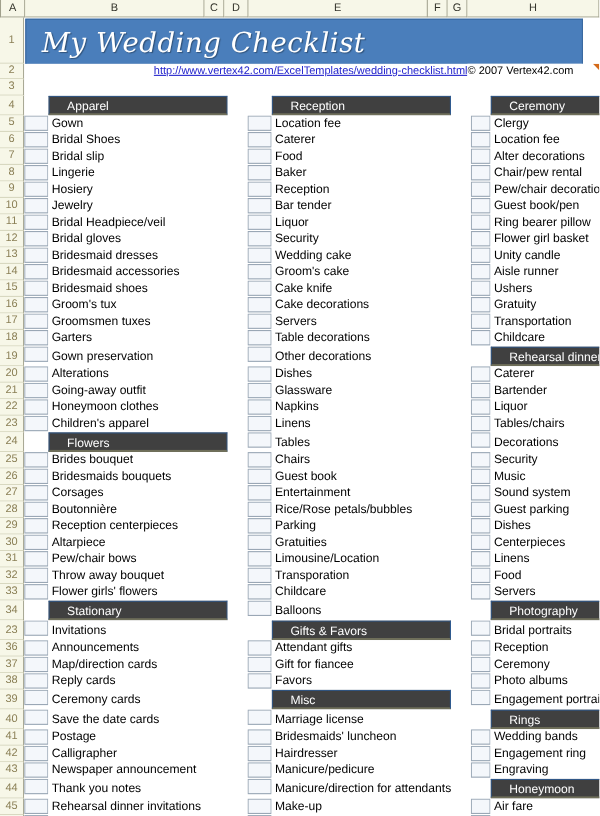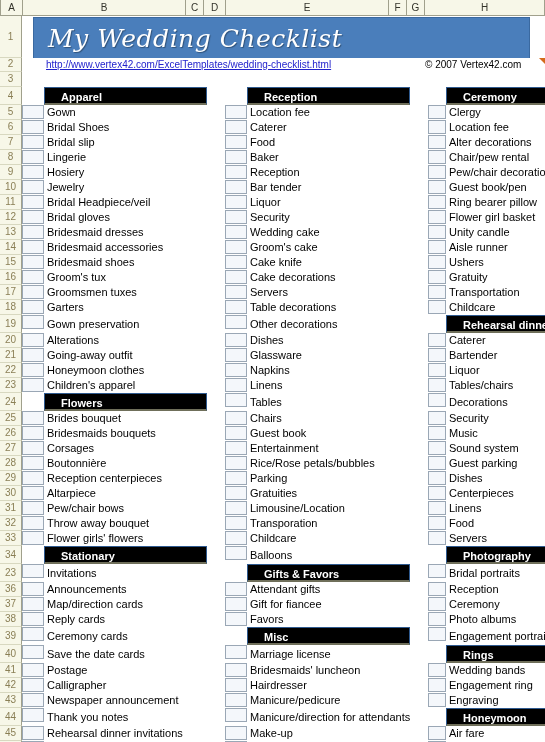--- a/index.html
+++ b/index.html
@@ -133,25 +133,25 @@
   .row-data .cell{line-height:15px;}
   .row-data .rowhdr{line-height:14px;}
 
   
   .row-section{height:18px;}
   .row-section .cell{line-height:18px;}
   .row-section .rowhdr{line-height:17px;}
 
   
   .section-head{
-    background:#000000;
+    background:#404040;
     border:1px solid #2f5a8f;
     border-bottom:2px solid #6f6f5a;
     color:#ffffff;
-    font-weight:bold;
+    font-weight:normal;
     font-size:11px;
     padding-left:16px;
     box-sizing:border-box;
     height:100%;
     overflow:hidden;
   }
 
   
   .checkbox-cell{
     background:#f4f7fb;
@@ -179,29 +179,29 @@
     <div class="ch w-c">C</div>
     <div class="ch w-d">D</div>
     <div class="ch w-e">E</div>
     <div class="ch w-f">F</div>
     <div class="ch w-g">G</div>
     <div class="ch w-h">H</div>
   </div>
 
   <div class="grid-row row-title">
     <div class="rowhdr" style="line-height:41px;">1</div>
-    <div class="cell" style="flex:1 1 auto;padding:1px 15px 1px 1px;margin-left:10px;">
+    <div class="cell" style="flex:1 1 auto;padding:1px 15px 1px 1px;">
       <div class="title-banner">My Wedding Checklist</div>
     </div>
   </div>
 
   <div class="grid-row row-link">
     <div class="rowhdr">2</div>
     <div class="cell w-a empty"></div>
-    <div class="cell link-cell" style="flex:1 1 auto;">
+    <div class="cell link-cell" style="flex:1 1 auto;text-align:right;">
       <a href="#">http://www.vertex42.com/ExcelTemplates/wedding-checklist.html</a>
     </div>
     <div class="cell copy-cell w-h">
       <span>© 2007 Vertex42.com</span>
       <span class="comment-flag"></span>
     </div>
   </div>
 
   <div class="grid-row row-spacer">
     <div class="rowhdr" style="line-height:14px;">3</div>

